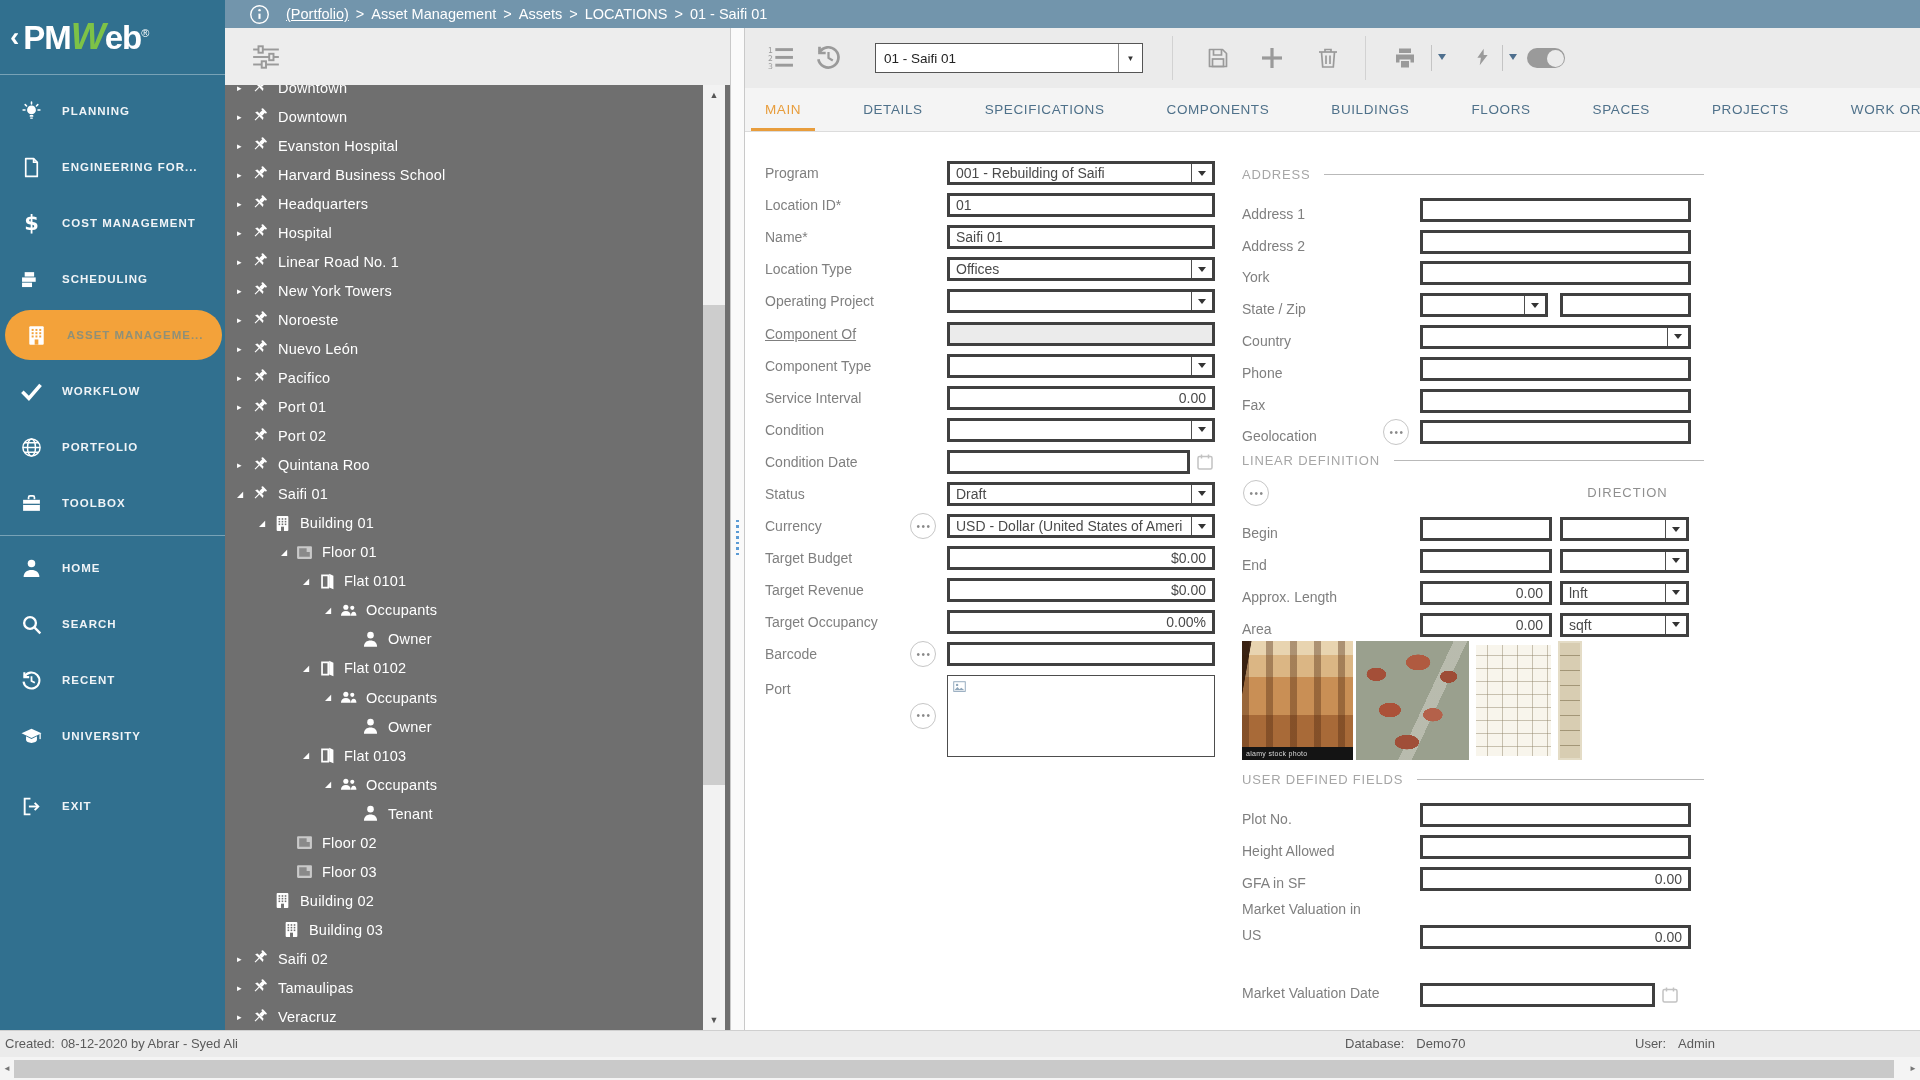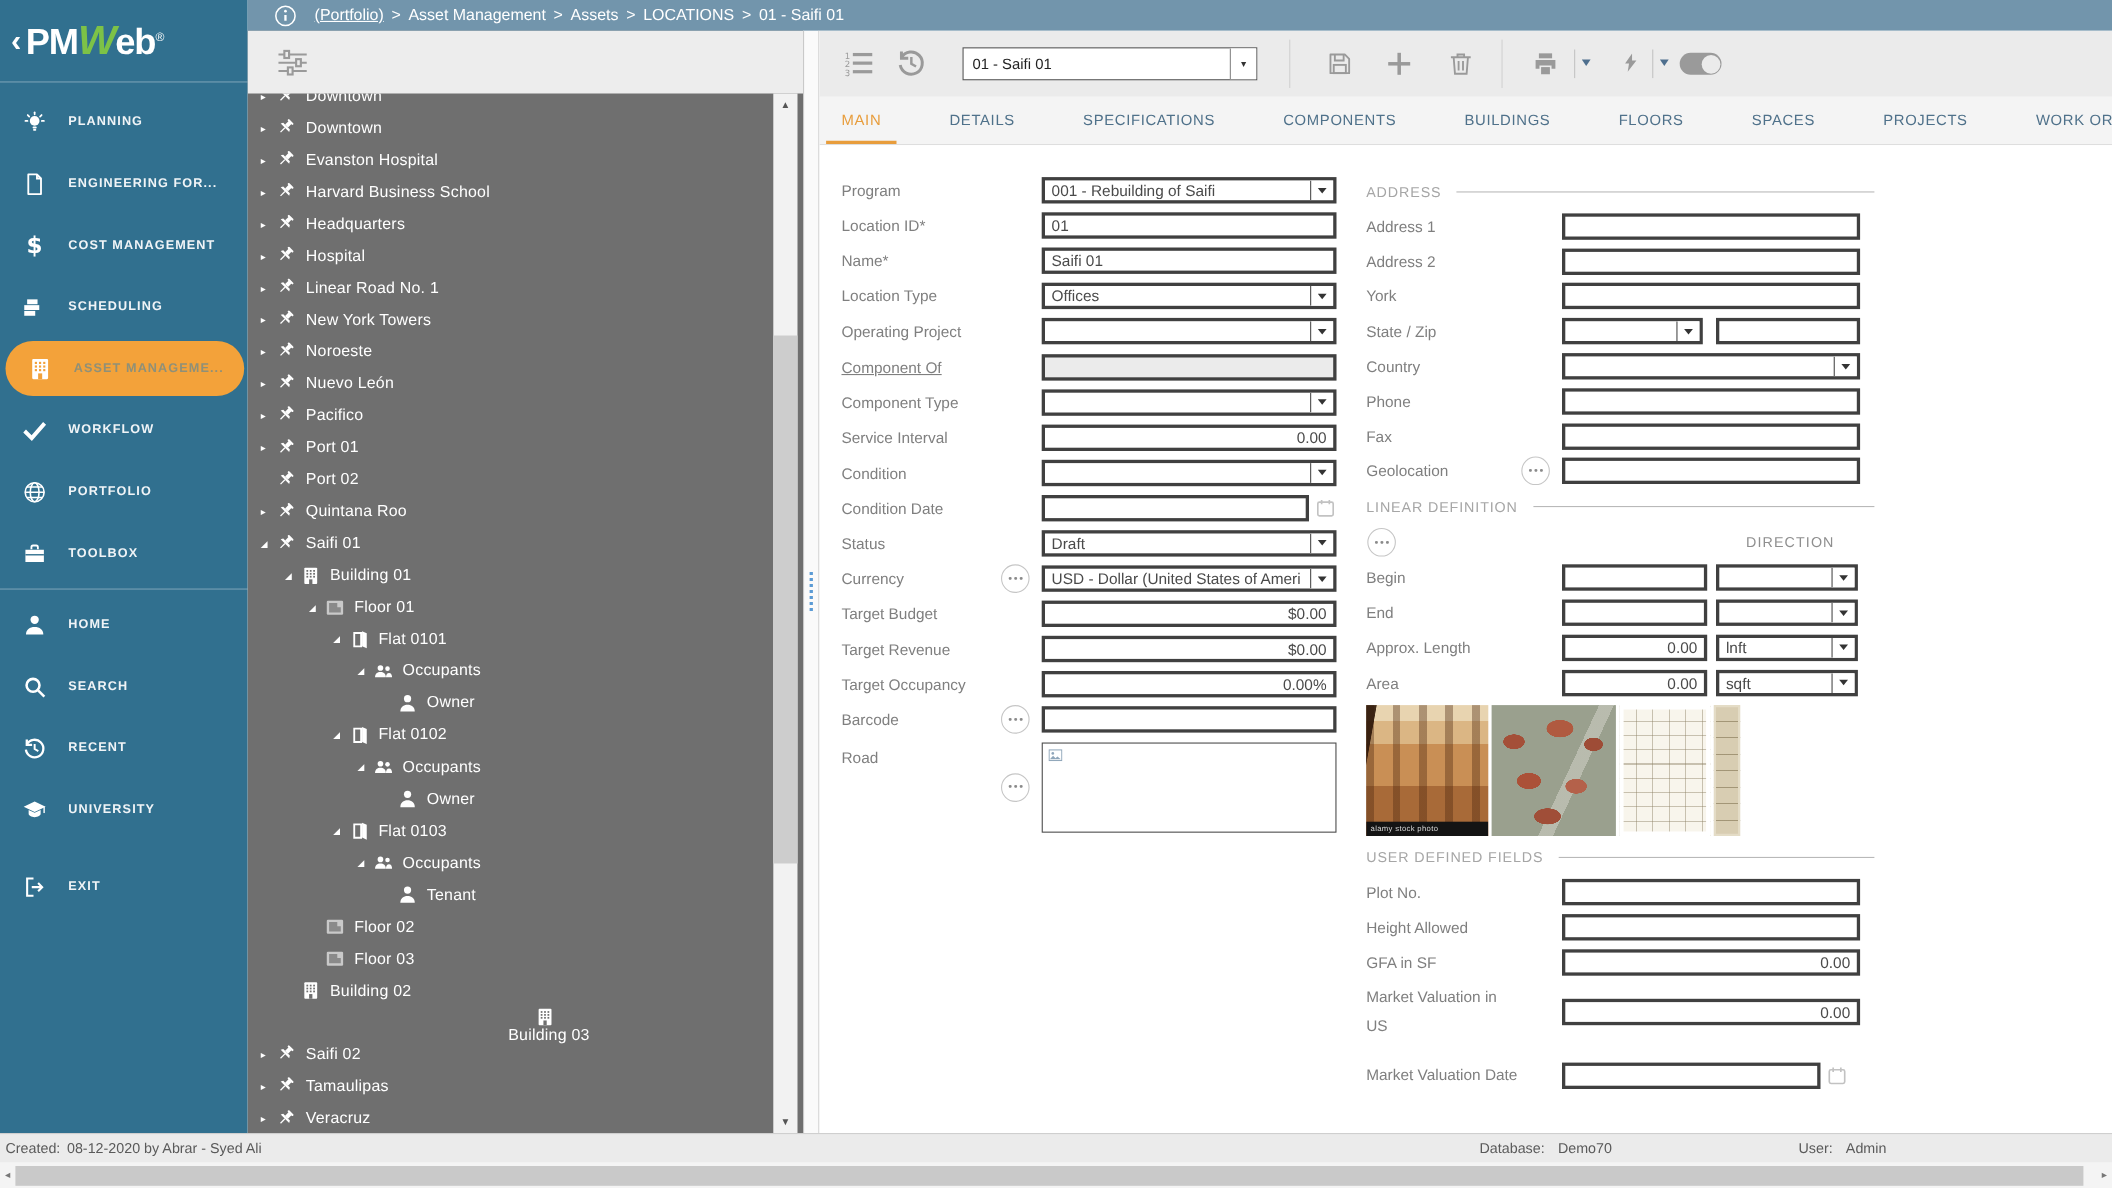--- a/index.html
+++ b/index.html
@@ -113,21 +113,21 @@
             font-size:10px;letter-spacing:1.5px;cursor:pointer;box-sizing:border-box;padding-left:2px;}
   .w-full{width:268px;} .w-date{width:243px;}
   .logo-box{width:268px;height:82px;border:1px solid #4D4D4D;background:#fff;position:relative;box-sizing:border-box;cursor:pointer;}
   .logo-box svg{position:absolute;left:5px;top:5px;width:13px;height:13px;}
 
   .right-col{position:absolute;left:497px;top:0;width:478px;}
   .sect{height:32px;display:flex;align-items:center;}
   .sect.first{margin-top:26px;}
   .stitle{font-size:13px;color:#A6A6A6;letter-spacing:.8px;white-space:nowrap;}
   .sline{flex:1;height:1px;background:#B9B9B9;margin-left:14px;margin-right:16px;}
-  .rrow{display:flex;align-items:center;height:31.8px;position:relative;}
+  .rrow{display:flex;align-items:flex-end;height:31.8px;position:relative;}
   .rlabel{width:178px;font-size:14px;color:#7F7F7F;box-sizing:border-box;padding-right:8px;flex:none;}
   .rrow.tall{height:58px;}
   .rrow.tall .rlabel{white-space:normal;width:150px;margin-right:28px;line-height:1.85;}
   .rw-full{width:271px;} .rw-state{width:128px;} .rw-zip{width:131px;margin-left:12px;}
   .rw-lin{width:132px;} .rw-dir{width:129px;margin-left:8px;} .rw-mvd{width:235px;}
   .dirhead{height:33px;position:relative;}
   .lin-menu{position:absolute;left:1px;top:4px;width:26px;height:26px;border-radius:50%;border:1px solid #C6C6C6;background:#fff;
             color:#8A8A8A;display:flex;align-items:center;justify-content:center;font-size:10px;letter-spacing:1.5px;
             cursor:pointer;box-sizing:border-box;padding-left:2px;}
   .dirlabel{position:absolute;left:321px;width:129px;text-align:center;top:9px;font-size:13px;color:#8F8F8F;letter-spacing:1px;}
@@ -727,21 +727,21 @@
                 <rect x="10.1" y="5.5" width="1.5" height="1.5"></rect>
                 <rect x="4.3" y="8" width="1.5" height="1.5"></rect>
                 <rect x="7.2" y="8" width="1.5" height="1.5"></rect>
                 <rect x="10.1" y="8" width="1.5" height="1.5"></rect>
                 <rect x="6.6" y="11" width="2.8" height="4"></rect>
               </g>
             </svg>
           </span>
           <span class="tw-label">Building 02</span>
         </div>
-        <div class="tree-row" style="padding-left: 43px; flex-direction: column;">
+        <div class="tree-row" style="padding-left: 43px;">
           <span class="tw-arrow"></span>
           <span class="tw-icon">
             <svg viewBox="0 0 16 16">
               <rect x="2.5" y="1" width="11" height="14" rx="0.8" fill="#fff"></rect>
               <g fill="#6F6F6F">
                 <rect x="4.3" y="3" width="1.5" height="1.5"></rect>
                 <rect x="7.2" y="3" width="1.5" height="1.5"></rect>
                 <rect x="10.1" y="3" width="1.5" height="1.5"></rect>
                 <rect x="4.3" y="5.5" width="1.5" height="1.5"></rect>
                 <rect x="7.2" y="5.5" width="1.5" height="1.5"></rect>
@@ -1031,21 +1031,21 @@
           <div class="frow">
             <span class="flabel">Barcode</span>
             <div class="fctrl">
               <div class="menu-btn">•••</div>
               <div class="inp w-full">
                 <span class="val"></span>
               </div>
             </div>
           </div>
           <div class="frow logo-row2">
-            <span class="flabel">Road</span>
+            <span class="flabel">Port</span>
             <div class="fctrl">
               <div class="menu-btn">•••</div>
               <div class="logo-box">
                 <svg viewBox="0 0 14 14">
                   <rect x="0.8" y="0.8" width="12.4" height="10.4" fill="#fff" stroke="#8FA6BA" stroke-width="1"></rect>
                   <circle cx="4.4" cy="4.2" r="1.3" fill="#8FA6BA"></circle>
                   <path d="M1.5 10 l3.2-3.6 2.4 2.6 1.8-1.8 3.4 2.8 z" fill="#8FA6BA"></path>
                 </svg>
               </div>
             </div>

